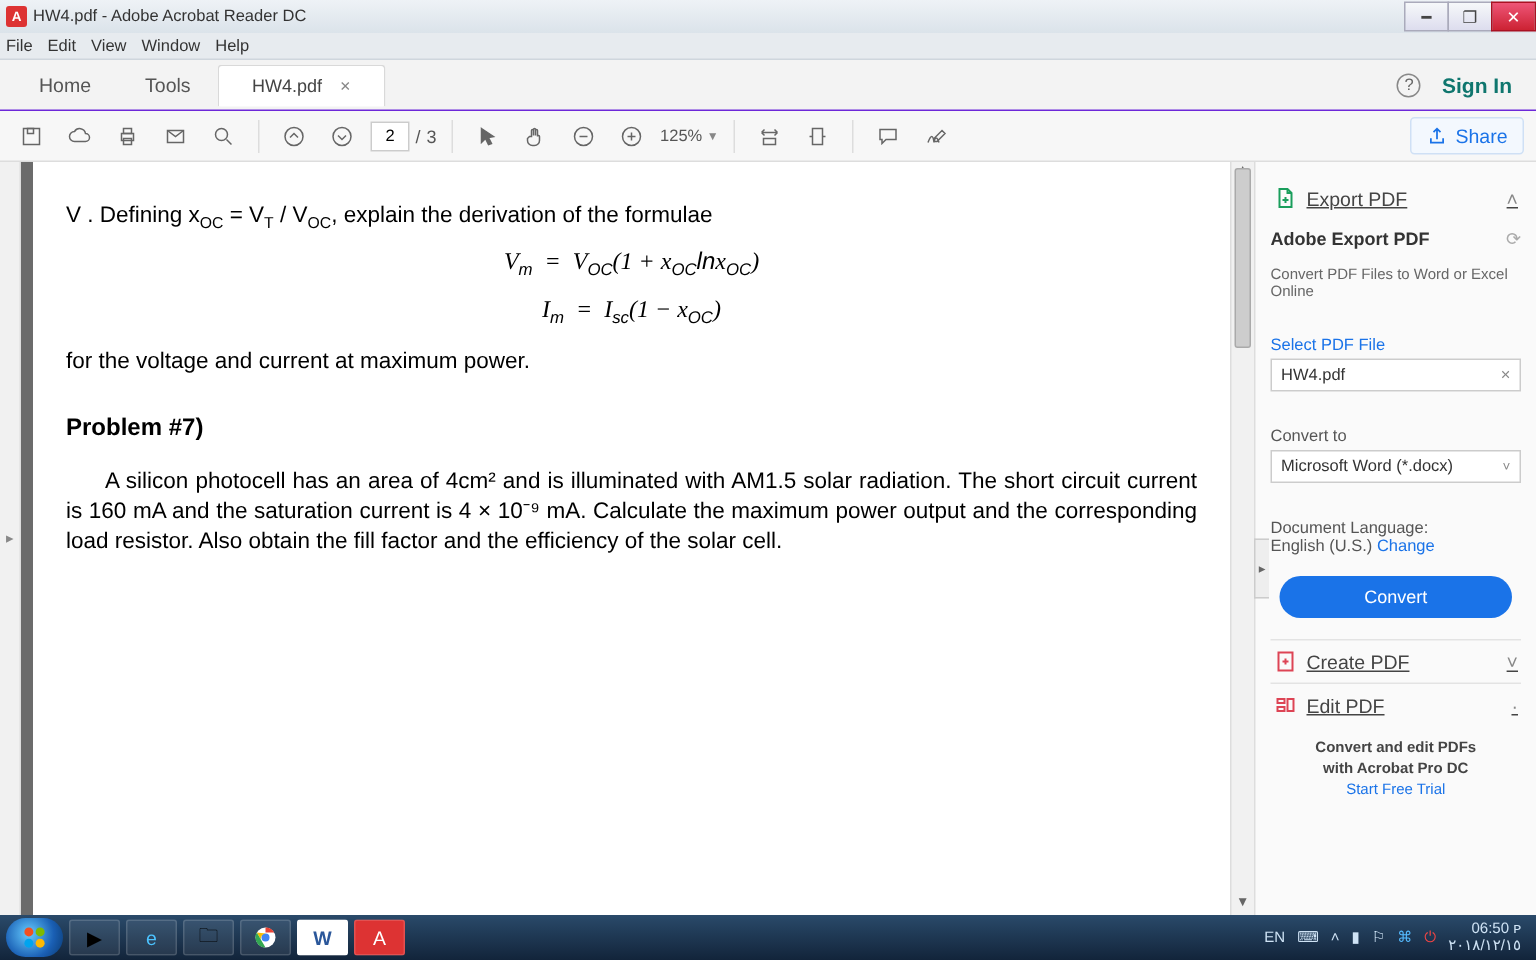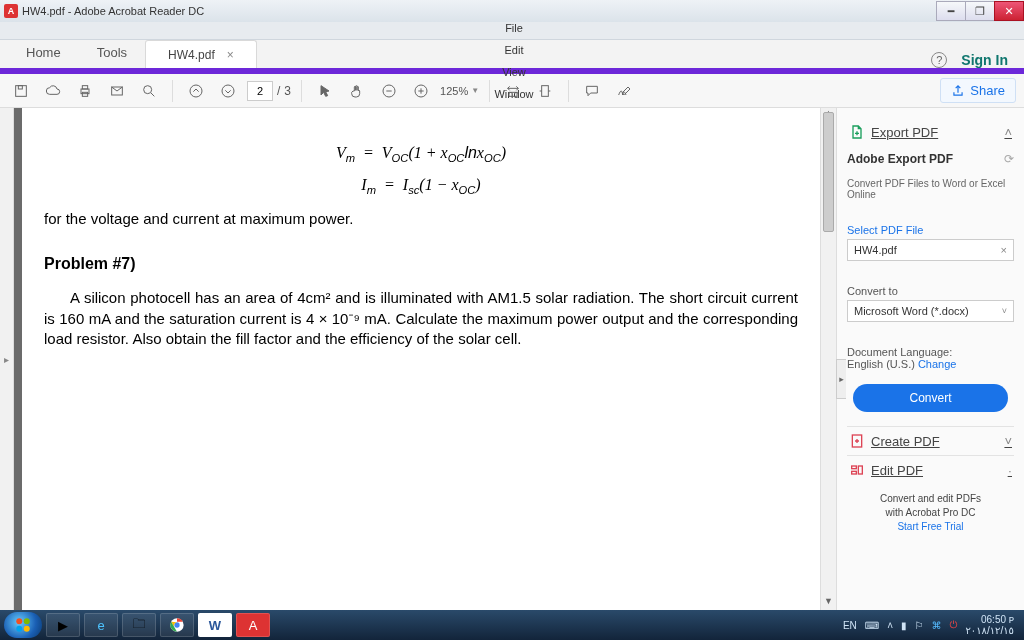--- a/index.html
+++ b/index.html
@@ -6,25 +6,25 @@
 html, body { width: 1024px; height: 640px; overflow: hidden; background: #fff; }
 
 
 .titlebar { height: 22px; background: linear-gradient(#eef2f6, #dbe3ea); display: flex; align-items: center; font-size: 11px; color: #333; padding-left: 4px; }
 .titlebar .appicon { width: 14px; height: 14px; background:#d33; border-radius:2px; margin-right:4px; display:flex; align-items:center; justify-content:center; color:#fff; font-size:9px; font-weight:bold; }
 .winbtns { margin-left: auto; display: flex; }
 .winbtn { width: 30px; height: 20px; display:flex; align-items:center; justify-content:center; font-size:11px; color:#444; border:1px solid #aab; background:linear-gradient(#f6f8fa,#dde); margin-left:-1px;}
 .winbtn.close { background: linear-gradient(#e57,#c23); color:#fff; border-color:#a12;}
 
 
-.menubar { height: 18px; background: #e7ebef; display:flex; align-items:center; font-size:11px; color:#333; padding-left:4px; gap:10px; border-bottom:1px solid #cfd6dd;flex-direction:column;}
+.menubar { height: 18px; background: #e7ebef; display:flex; align-items:center; font-size:11px; color:#333; padding-left:4px; gap:10px; border-bottom:1px solid #cfd6dd;}
 .menubar span { cursor:default; }
 
 
-.tabstrip { height: 34px; background:#f3f3f3; border-bottom:6px solid #6d28d9; display:flex; align-items:flex-end; padding-left:8px; }
+.tabstrip { height: 34px; background:#f3f3f3; border-bottom:1px solid #6d28d9; display:flex; align-items:center; padding-left:8px; }
 .tabstrip .navtab { padding: 8px 18px; font-size:13px; color:#555; cursor:pointer; }
 .tabstrip .doctab { background:#fff; border:1px solid #d9d9d9; border-bottom:none; padding:6px 22px; font-size:12px; color:#444; display:flex; align-items:center; gap:12px; height:28px; border-top-left-radius:3px; border-top-right-radius:3px;}
 .tabstrip .closex { font-size:12px; color:#888; cursor:pointer; }
 .tabstrip .right { margin-left:auto; display:flex; align-items:center; gap:14px; padding-right:16px; font-size:14px; color:#555;}
 .signin { font-weight:600; color:#0f766e; }
 
 
 .toolbar { height: 34px; background:#f7f7f7; border-bottom:1px solid #ddd; display:flex; align-items:center; padding:0 8px; gap:6px; font-size:12px; color:#555;}
 .tbtn { width:26px; height:26px; display:flex; align-items:center; justify-content:center; color:#666; border-radius:2px; cursor:pointer;}
 .tbtn svg { width:16px; height:16px; stroke:#666; fill:none; stroke-width:1.5;}
@@ -53,21 +53,21 @@
 .sidepanel { width:188px; background:#fafafa; border-left:1px solid #ddd; padding:10px 10px; font-size:12px; color:#333; position:relative;}
 .sprow { display:flex; align-items:flex-end; gap:20px; padding:6px 2px;text-decoration:underline; }
 .sprow.header { font-size:13px; color:#444; justify-content:space-between; }
 .sprow .ico { width:16px; height:16px; display:flex; align-items:center; justify-content:center;}
 .sprow .chev { color:#888; }
 .spbox { border:1px solid #ccc; background:#fff; padding:4px 6px; font-size:11px; display:flex; align-items:center; justify-content:space-between; margin:3px 0;}
 .splabel { font-size:11px; color:#555; margin-top:24px; }
 .convertbtn { background:#1a73e8; color:#fff; text-align:center; padding:7px; border-radius:14px; font-size:12px; margin:14px 6px; cursor:pointer;}
 .lnk { color:#1a73e8; cursor:pointer; }
 .promo { text-align:center; font-size:10px; color:#444; margin-top:8px; line-height:1.4;}
-.promo b { font-weight:400;}
+.promo b { font-weight:700;}
 .sidepanel .collapse { position:absolute; left:-1px; top:50%; width:10px; height:40px; background:#eee; border:1px solid #ccc; border-right:none; font-size:9px; color:#666; display:flex; align-items:center; justify-content:center;}
 
 
 .taskbar { height:30px; background:linear-gradient(#2a4a6a,#12243a); display:flex; align-items:center; padding:0 4px; gap:4px;}
 .startbtn { width:38px; height:26px; border-radius:14px; background:radial-gradient(circle at 40% 40%, #6cf 0%, #1a5fb4 60%, #0a3a70 100%); display:flex; align-items:center; justify-content:center;}
 .tbicon { width:34px; height:24px; background:rgba(255,255,255,0.08); border:1px solid rgba(255,255,255,0.15); border-radius:2px; display:flex; align-items:center; justify-content:center; font-size:13px;}
 .tray { margin-left:auto; display:flex; align-items:center; gap:8px; color:#cfe3f5; font-size:10px; padding-right:6px;}
 .tray .clock { text-align:right; line-height:1.1; font-size:10px;}
 .helpcircle { width:16px;height:16px;border:1px solid #888;border-radius:50%;display:inline-flex;align-items:center;justify-content:center;font-size:11px;color:#666;}
 </style>
@@ -210,20 +210,23 @@
         <path d="M12 3v12M8 7l4-4 4 4M5 14v5h14v-5"></path>
       </svg>
     <span>Share</span>
   </div>
 </div>
 
 <div class="worklayout">
   <div class="leftgutter">▸</div>
   <div class="docarea">
     <div class="page">
+      <p>
+        <span>V . Defining x</span><span class="sub">OC</span><span> = V</span><span class="sub">T</span><span> / V</span><span class="sub">OC</span><span>, explain the derivation of the formulae</span>
+      </p>
       <div class="formula">V<span class="sub">m</span> &nbsp;=&nbsp; V<span class="sub">OC</span>(1 + x<span class="sub">OC</span><i>ln</i>x<span class="sub">OC</span>)</div>
       <div class="formula">I<span class="sub">m</span> &nbsp;=&nbsp; I<span class="sub">sc</span>(1 − x<span class="sub">OC</span>)</div>
       <p style="margin-top:10px">for the voltage and current at maximum power.</p>
 
       <h4 style="margin-top:24px">Problem #7)</h4>
       <p class="indent" style="text-align:justify">A silicon photocell has an area of 4cm² and is illuminated with AM1.5 solar radiation. The short circuit current is 160 mA and the saturation current is 4 × 10⁻⁹ mA. Calculate the maximum power output and the corresponding load resistor. Also obtain the fill factor and the efficiency of the solar cell.</p>
 
     </div>
   </div>
   <div class="vscroll">

